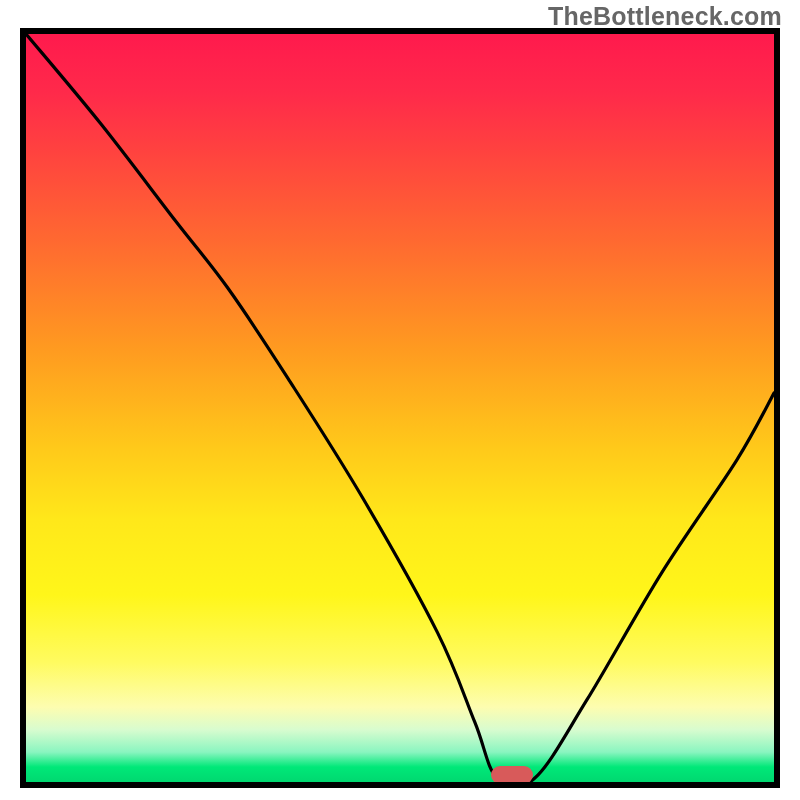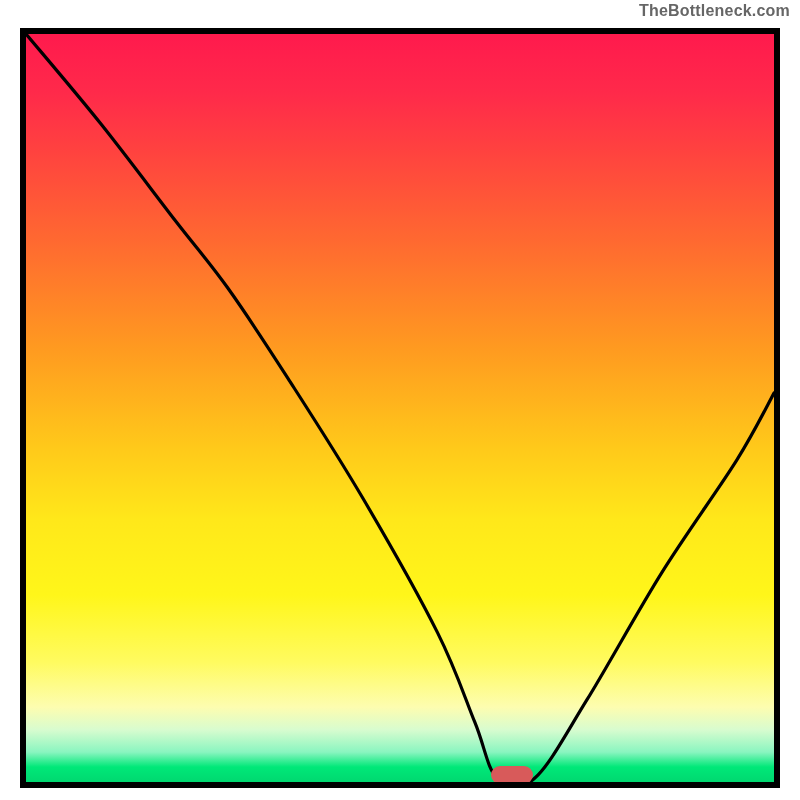--- a/index.html
+++ b/index.html
@@ -11,22 +11,22 @@
     font-family: Arial, Helvetica, sans-serif;
   }
   .container {
     position: relative;
     width: 800px;
     height: 800px;
   }
   .watermark {
     position: absolute;
     top: 2px;
-    right: 10px;
-    font-size: 16px;
+    right: 18px;
+    font-size: 25px;
     font-weight: 600;
     color: #666666;
     letter-spacing: 0.2px;
     z-index: 5;
   }
   .frame {
     position: absolute;
     left: 20px;
     top: 28px;
     width: 760px;

